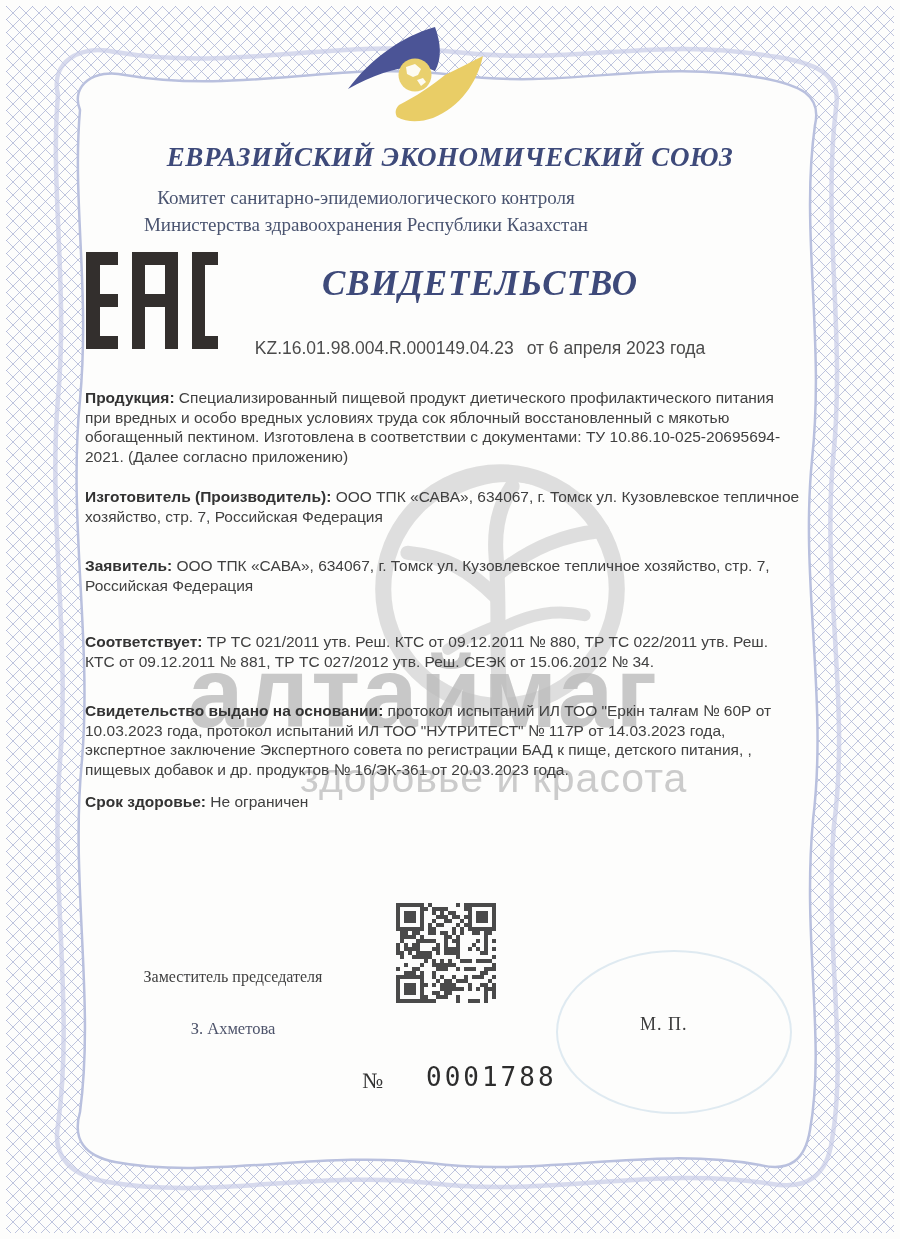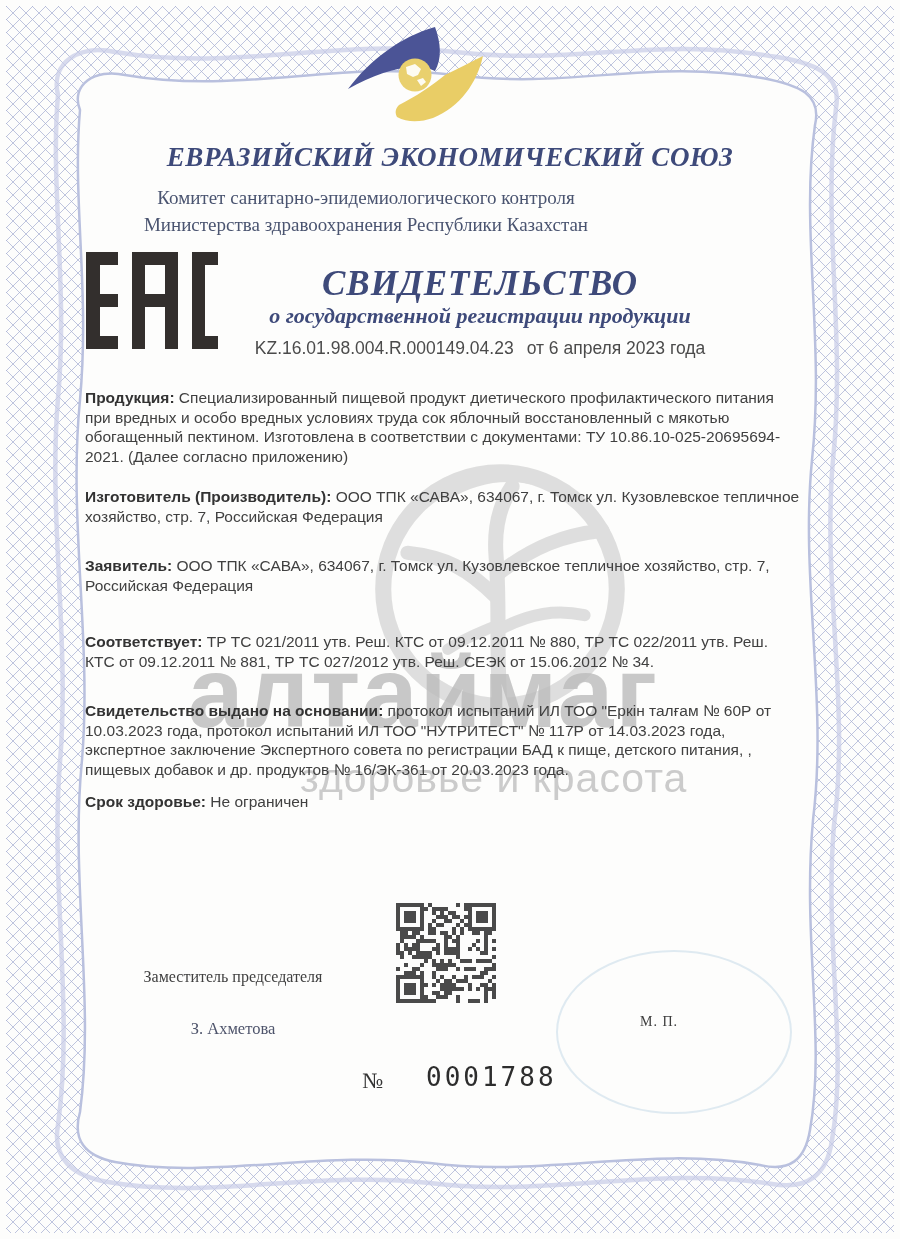--- a/index.html
+++ b/index.html
@@ -48,21 +48,21 @@
   .f5{margin-bottom:13px !important;}
   
   .sig-title{position:absolute;left:118px;top:968px;width:230px;text-align:center;z-index:2;
     font-family:"Liberation Serif",serif;font-size:16px;color:#404040;}
   .sig-name{position:absolute;left:118px;top:1019px;width:230px;text-align:center;z-index:2;
     font-family:"Liberation Serif",serif;font-size:16.5px;color:#4e546b;}
   .qr{position:absolute;left:396px;top:903px;z-index:2;
     display:grid;grid-template-columns:repeat(25,4px);grid-auto-rows:4px;}
   .qr .qm{background:#4a4a4a;}
   .seal-label{position:absolute;left:640px;top:1014px;z-index:2;
-    font-family:"Liberation Serif",serif;font-size:14px;letter-spacing:1px;color:#3c3c3c;}
+    font-family:"Liberation Serif",serif;font-size:18px;letter-spacing:1px;color:#3c3c3c;}
   
   .no-sign{position:absolute;left:362px;top:1068px;z-index:2;
     font-family:"Liberation Serif",serif;font-size:22px;color:#333;}
   .no-digits{position:absolute;left:426px;top:1062px;z-index:2;
     font-family:"DejaVu Sans Mono",monospace;font-size:26px;letter-spacing:3px;color:#2d2d2d;}
 </style>
 </head>
 <body>
 
 <div class="page">
@@ -123,21 +123,20 @@
     <rect x="46" y="0" width="13" height="97"></rect>
     <rect x="79" y="0" width="13" height="97"></rect>
     <rect x="46" y="0" width="46" height="13"></rect>
     <rect x="46" y="42" width="46" height="13"></rect>
     <rect x="106" y="0" width="13" height="97"></rect>
     <rect x="106" y="0" width="26" height="13"></rect>
     <rect x="106" y="84" width="26" height="13"></rect>
   </svg>
 
   <div class="cert-title">СВИДЕТЕЛЬСТВО</div>
-  <div class="cert-subtitle">о государственной регистрации продукции</div>
   <div class="reg-line">
     <span>KZ.16.01.98.004.R.000149.04.23</span><span class="reg-date">от 6 апреля 2023 года</span>
   </div>
 
   <div class="fields">
     <p class="f1"><span class="lbl">Продукция:</span> <span>Специализированный пищевой продукт диетического профилактического питания при вредных и особо вредных условиях труда сок яблочный восстановленный с мякотью обогащенный пектином. Изготовлена в соответствии с документами: ТУ 10.86.10-025-20695694-2021. (Далее согласно приложению)</span></p>
     <p class="f2"><span class="lbl">Изготовитель (Производитель):</span> <span>ООО ТПК «САВА», 634067, г. Томск ул. Кузовлевское тепличное хозяйство, стр. 7, Российская Федерация</span></p>
     <p class="f3"><span class="lbl">Заявитель:</span> <span>ООО ТПК «САВА», 634067, г. Томск ул. Кузовлевское тепличное хозяйство, стр. 7, Российская Федерация</span></p>
     <p class="f4"><span class="lbl">Соответствует:</span> <span>ТР ТС 021/2011 утв. Реш. КТС от 09.12.2011 № 880, ТР ТС 022/2011 утв. Реш. КТС от 09.12.2011 № 881, ТР ТС 027/2012 утв. Реш. СЕЭК от 15.06.2012 № 34.</span></p>
     <p class="f5"><span class="lbl">Свидетельство выдано на основании:</span> <span>протокол испытаний ИЛ ТОО "Еркін талғам № 60Р от 10.03.2023 года, протокол испытаний ИЛ ТОО "НУТРИТЕСТ" № 117Р от 14.03.2023 года, экспертное заключение Экспертного совета по регистрации БАД к пище, детского питания, , пищевых добавок и др. продуктов № 16/ЭК-361 от 20.03.2023 года.</span></p>

